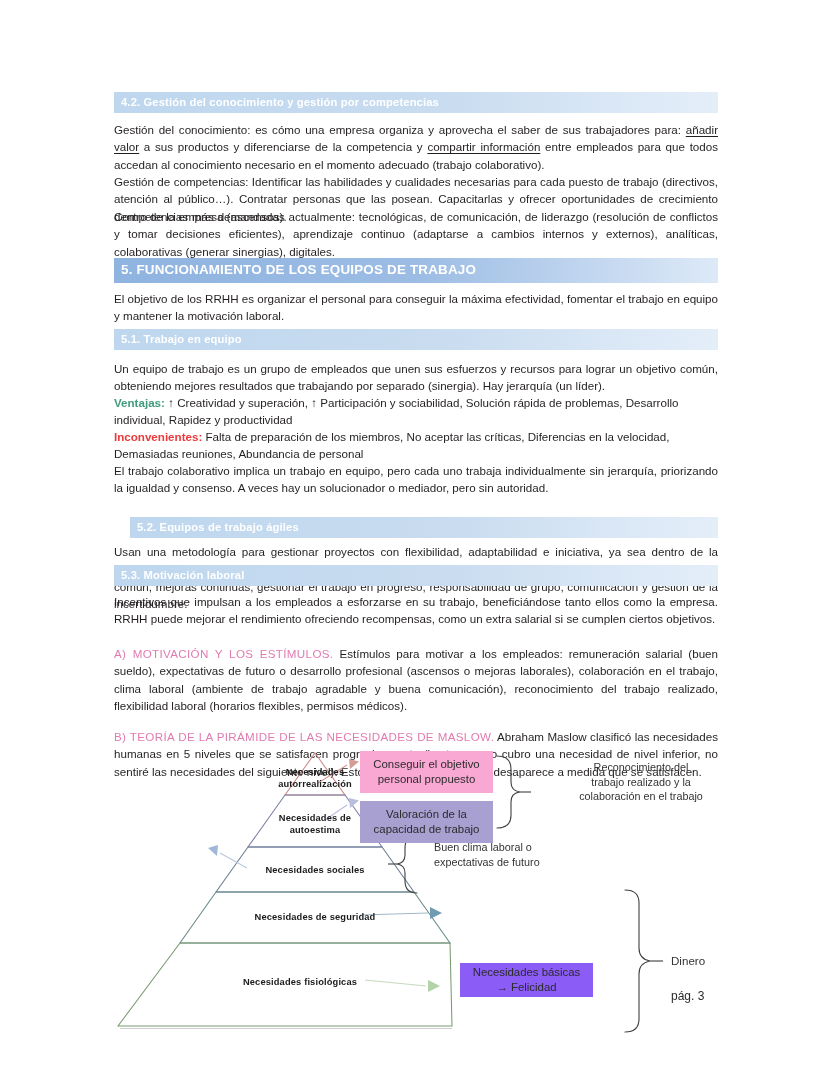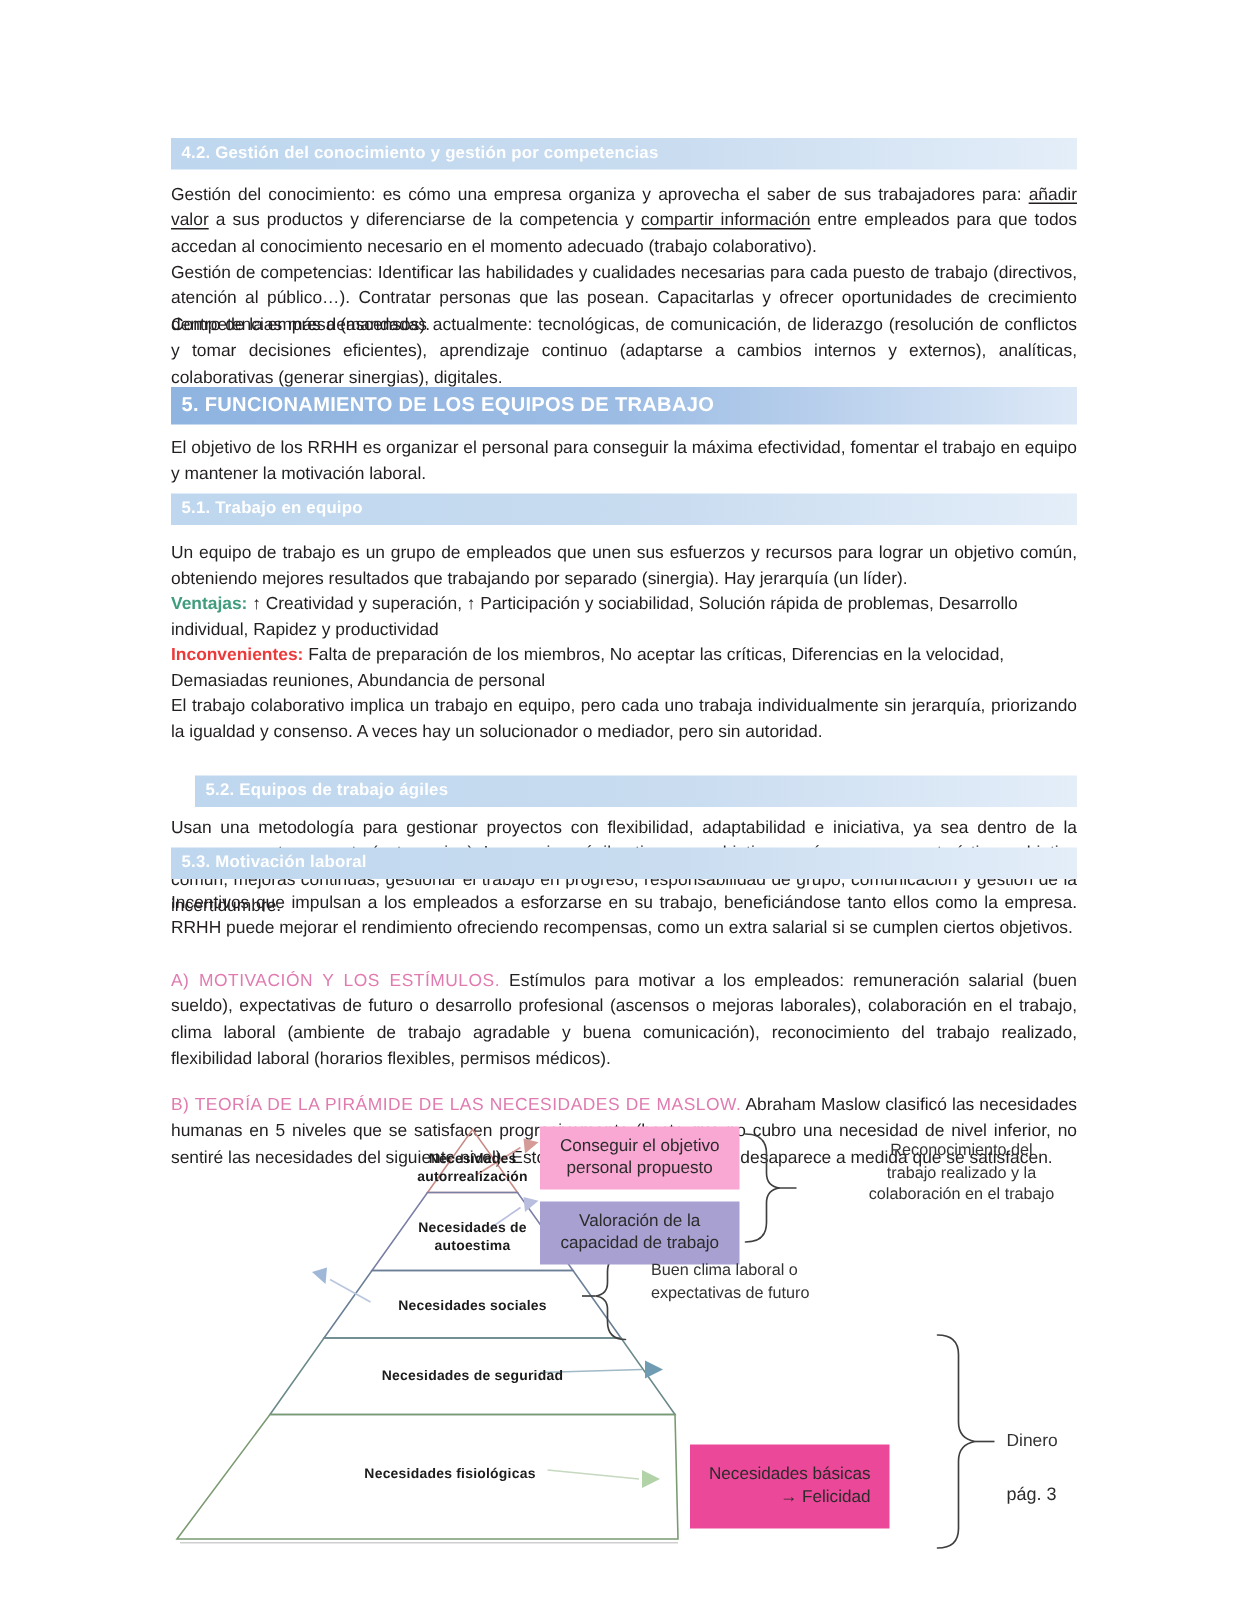--- a/index.html
+++ b/index.html
@@ -248,21 +248,21 @@
            <span>personal propuesto</span></div>
     </div>
 
     <div class="dbox" style="left:360px; top:66px; width:133px; height:42px; background:#a8a0d0;">
       <div><span>Valoración de la</span><br>
            <span>capacidad de trabajo</span></div>
     </div>
 
 
 
-    <div class="dbox" style="left:460px; top:228px; width:133px; height:56px; background:#ec4899;text-align:right;">
+    <div class="dbox" style="left:460px; top:228px; width:133px; height:34px; background:#8b5cf6;">
       <div><span>Necesidades básicas</span><br>
            <span>→ Felicidad</span></div>
     </div>
 
     <div class="dlabel" style="left:546px; top:25px; width:190px;text-align:center;">
       <span>Reconocimiento del</span><br>
       <span>trabajo realizado y la</span><br>
       <span>colaboración en el trabajo</span>
     </div>
 

